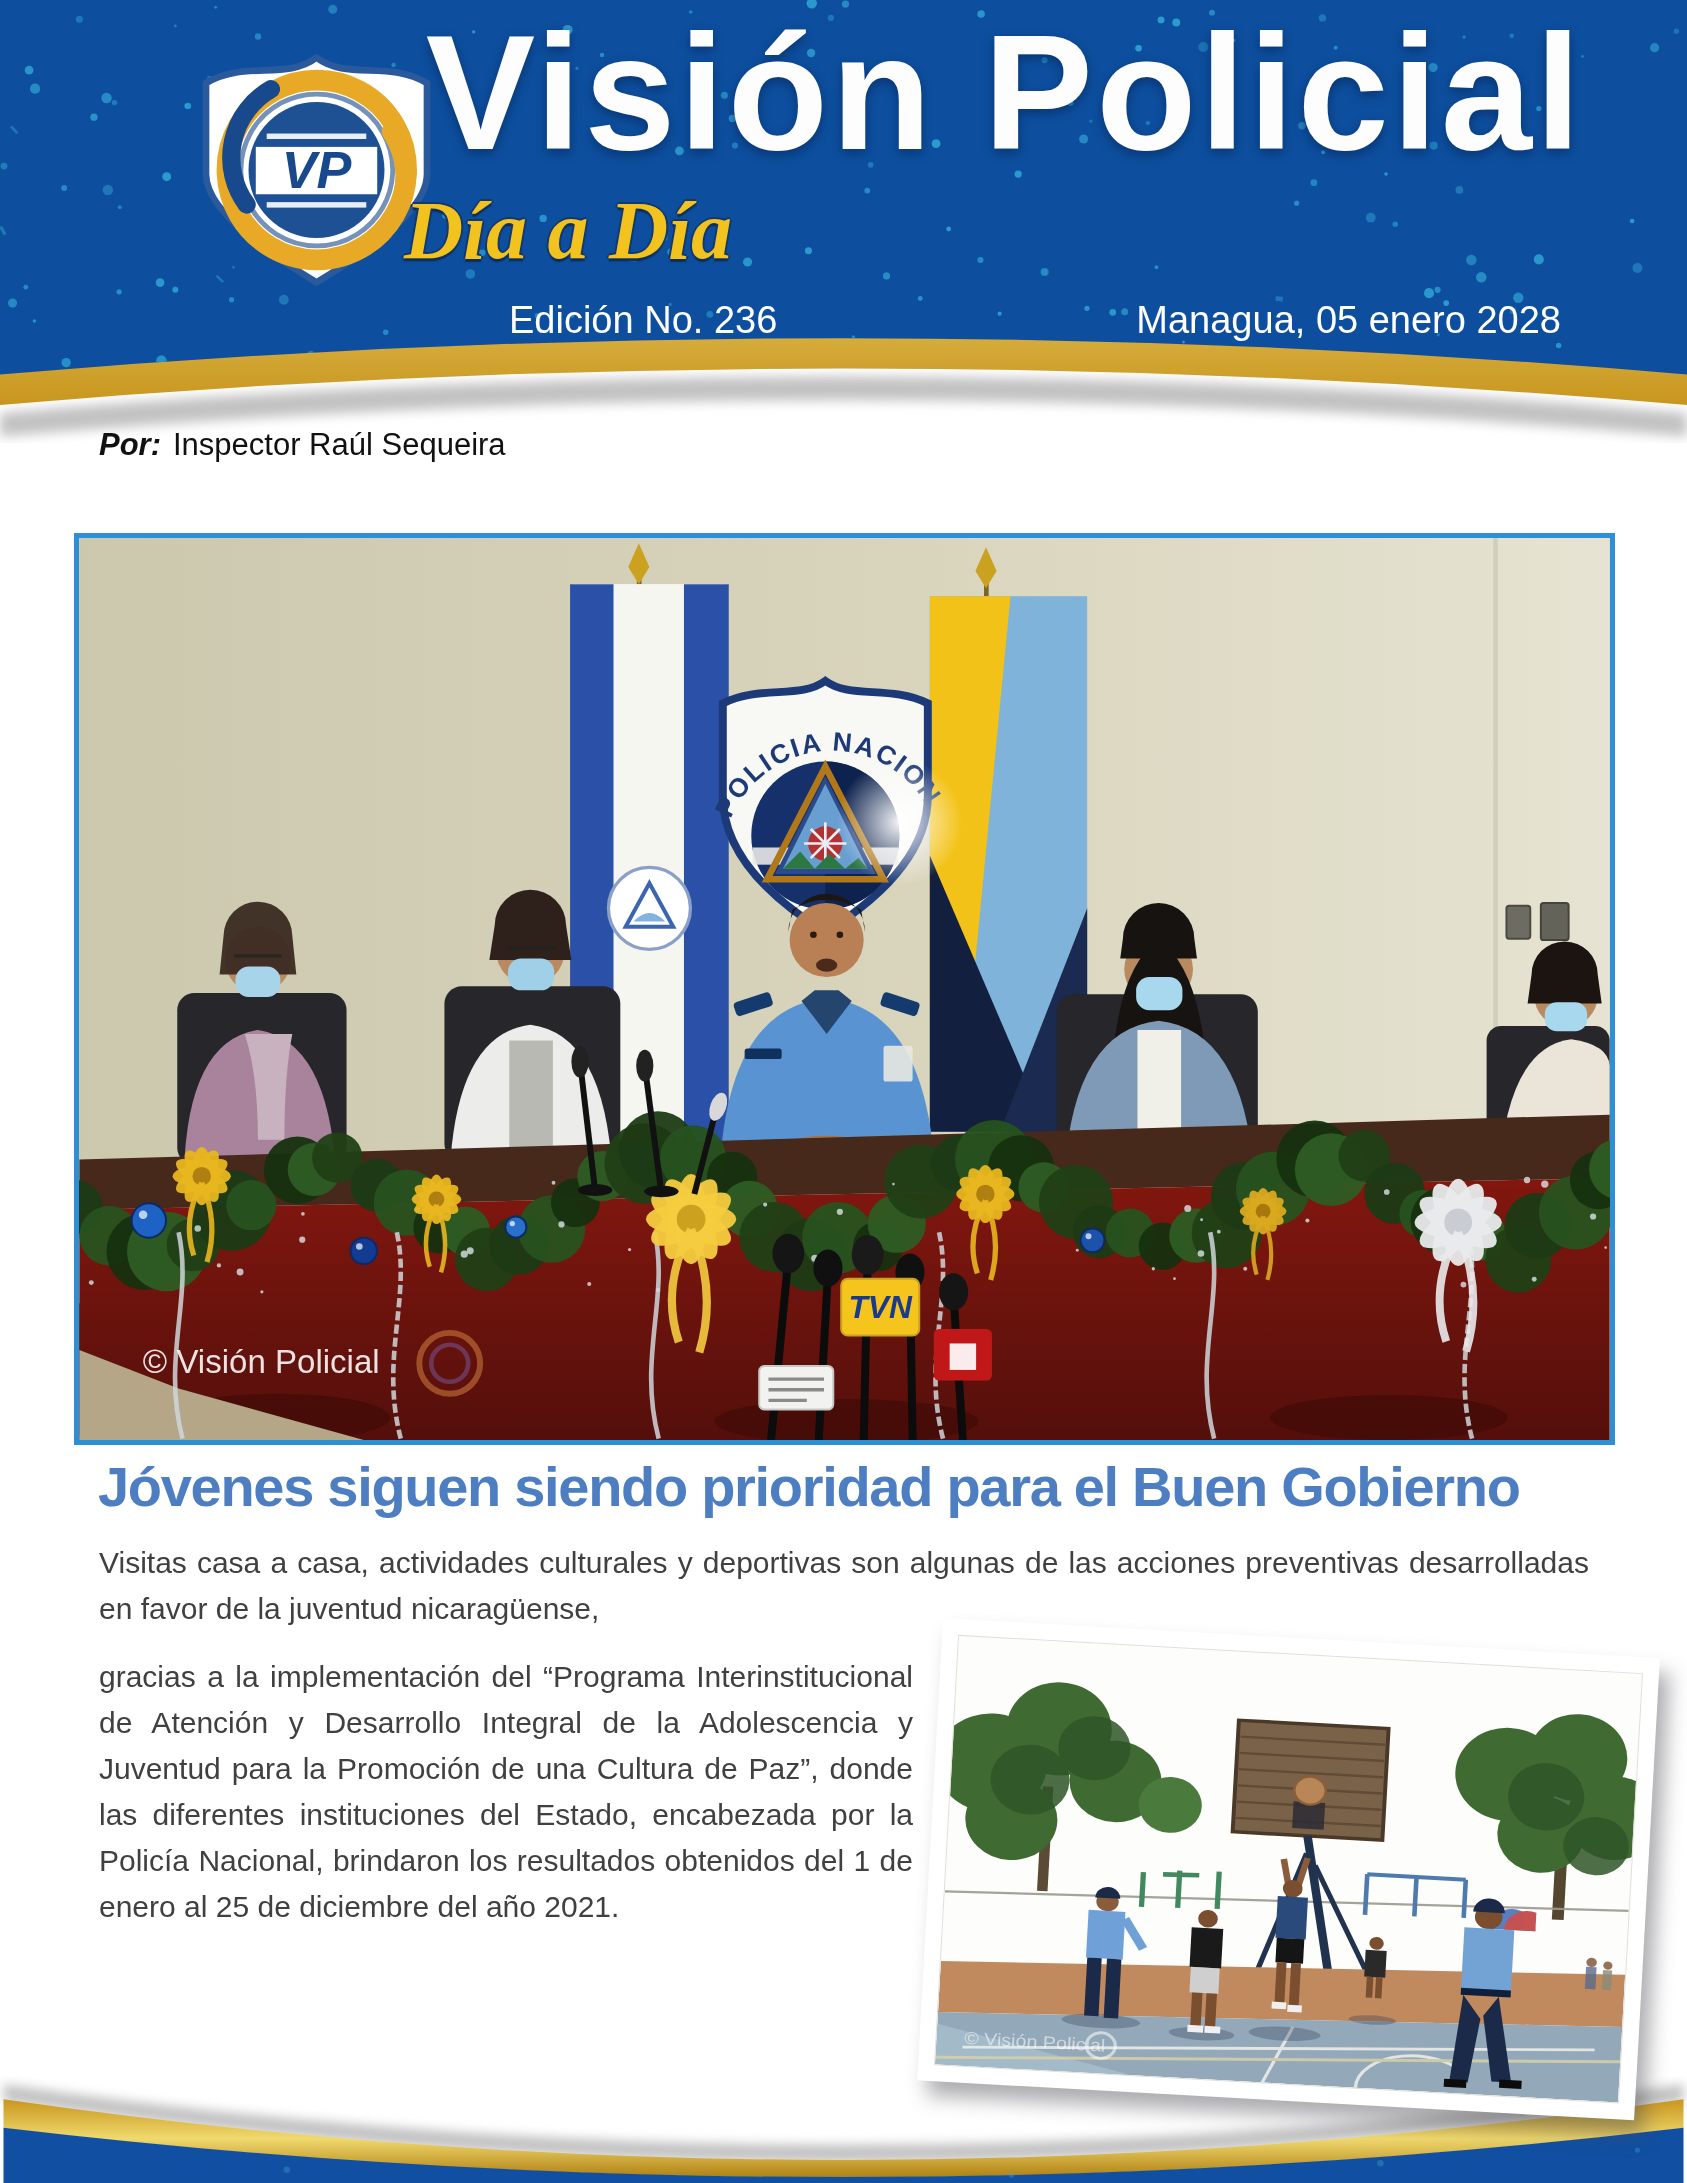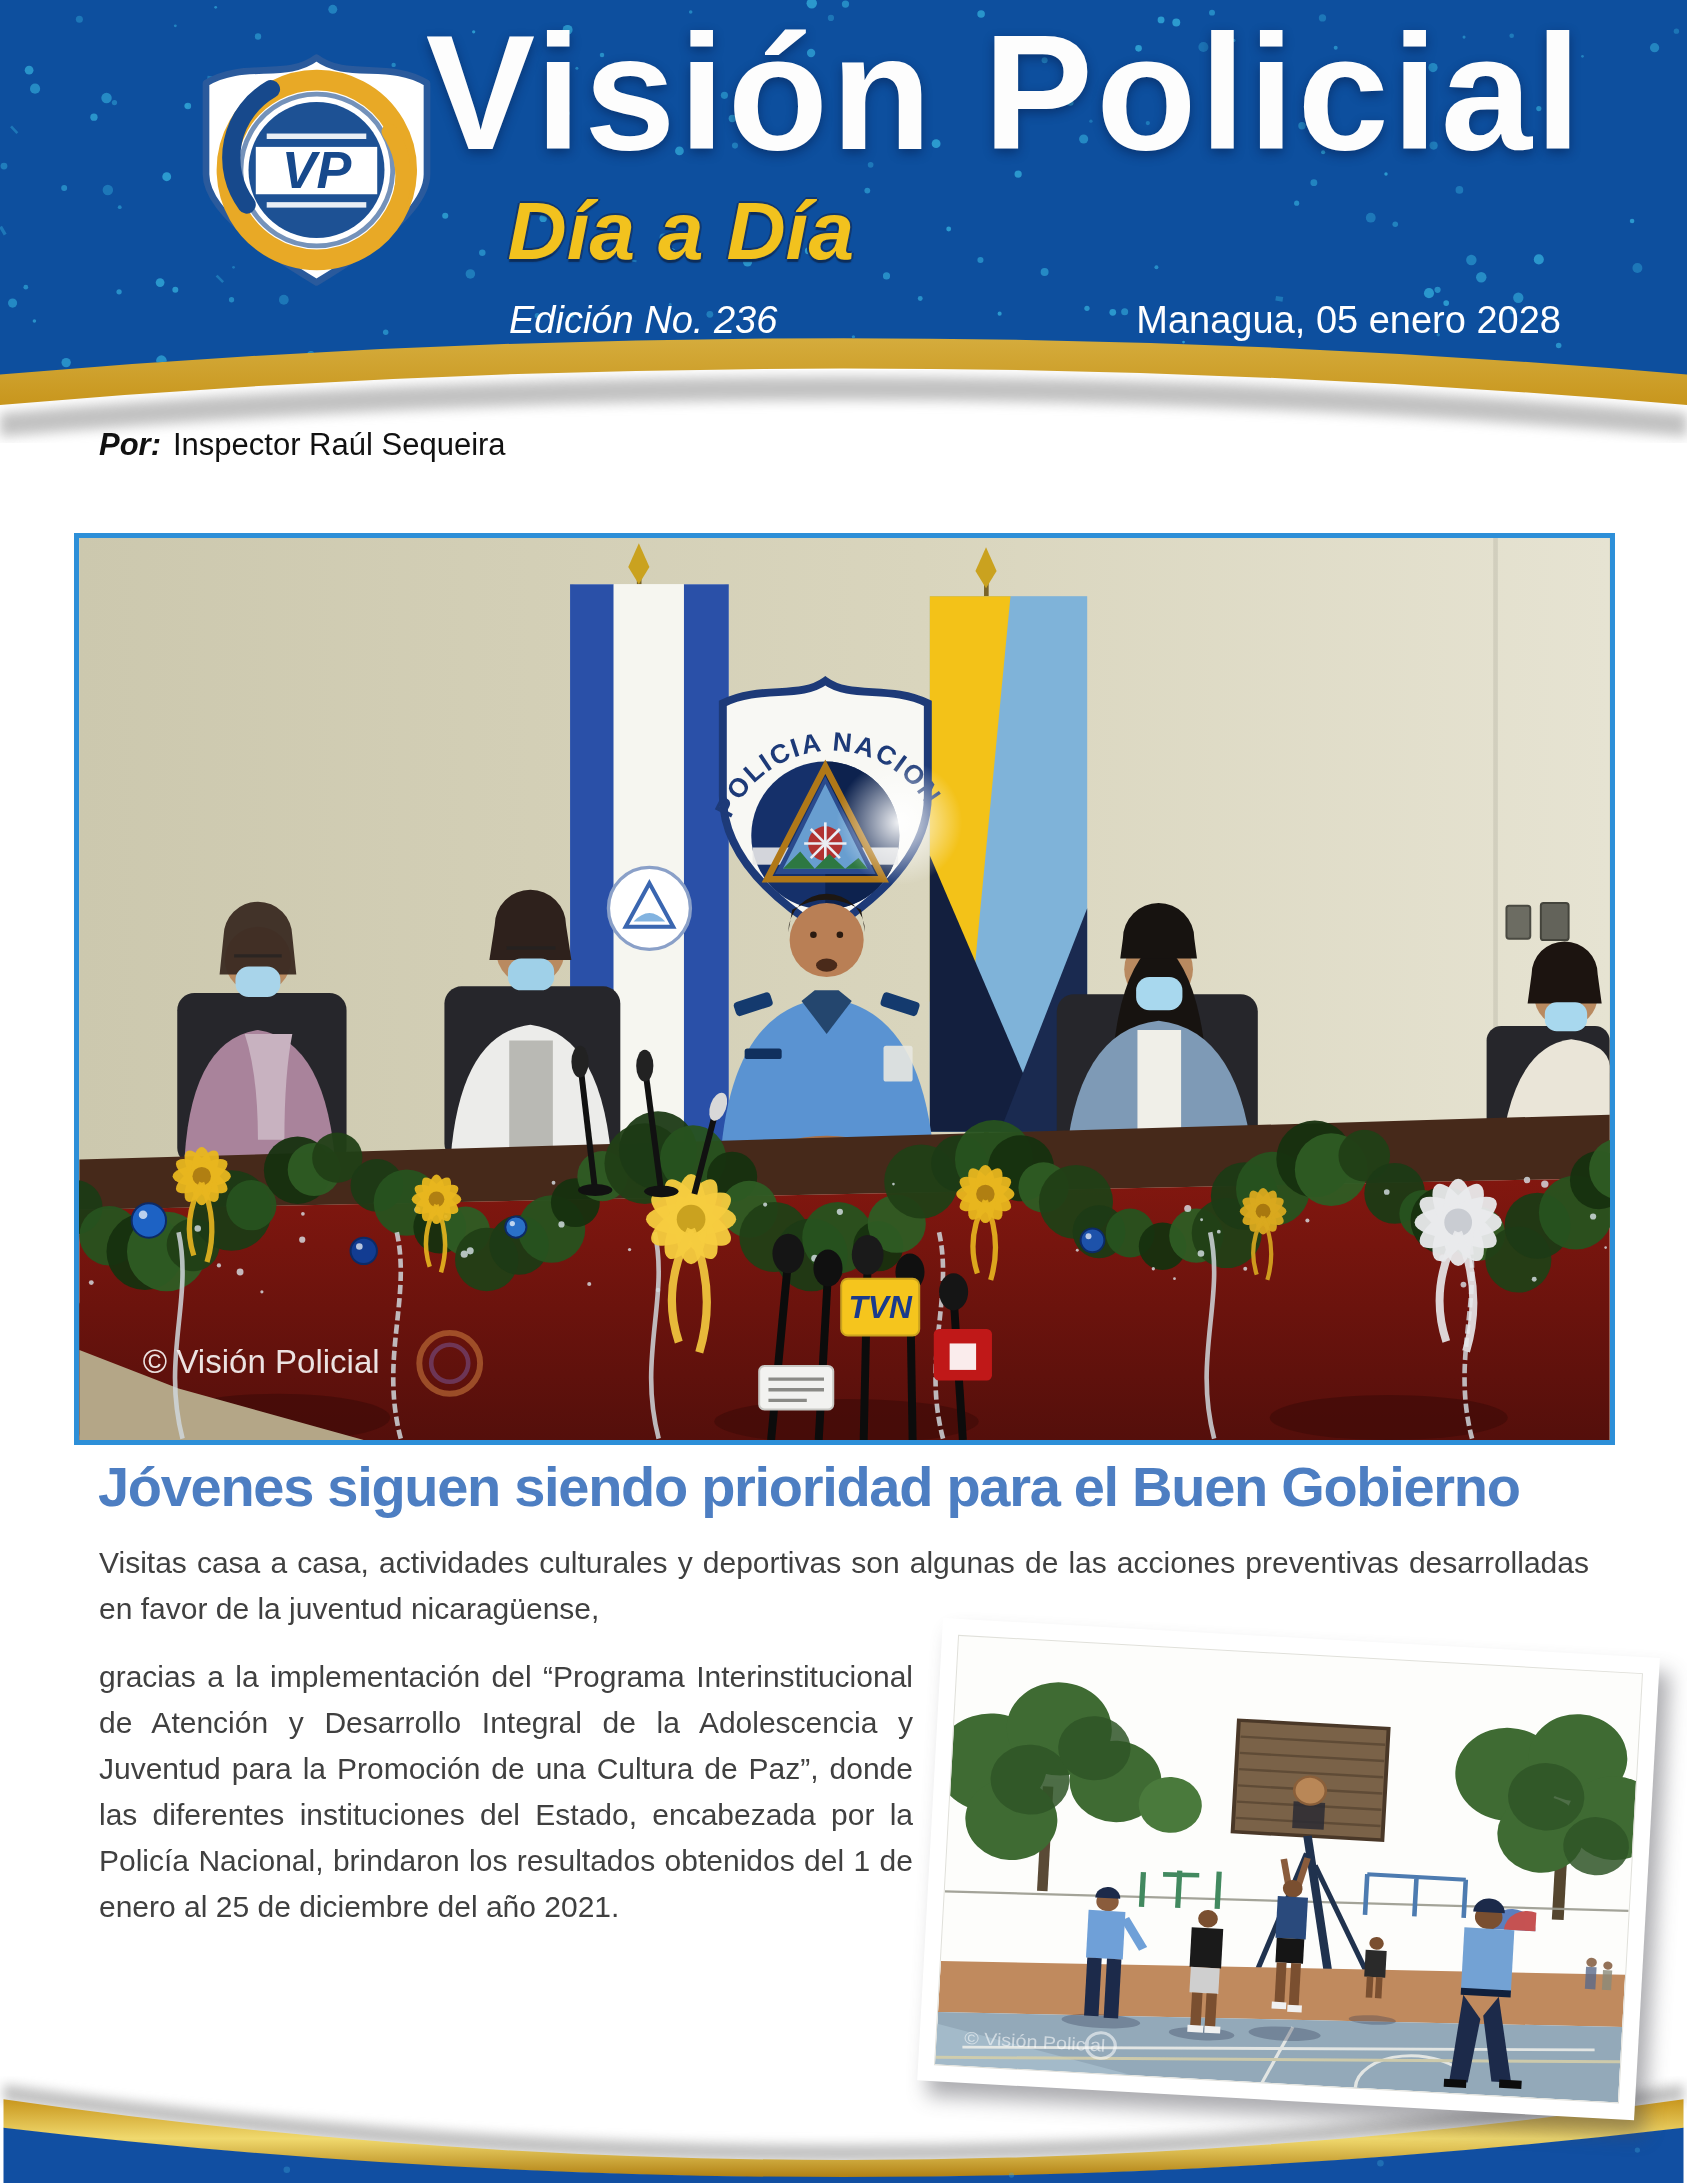--- a/index.html
+++ b/index.html
@@ -3,26 +3,26 @@
 <meta charset="utf-8">
 <style>
   html,body{margin:0;padding:0;background:#ffffff;}
   .page{position:relative;width:1687px;height:2183px;overflow:hidden;background:#ffffff;
         font-family:"Liberation Sans", sans-serif;}
   
   #hdr-svg{position:absolute;left:0;top:0;}
   .mast-title{position:absolute;left:423px;top:6.6px;width:1164px;text-align:center;
     font-family:Liberation Sans, sans-serif;font-weight:bold;font-size:164px;line-height:1.05;
     letter-spacing:3.3px;color:#fdfdfd;text-shadow:0 4px 10.6px rgba(5,20,60,.45);white-space:nowrap;}
-  .mast-sub{position:absolute;left:404px;top:184px;width:450px;text-align:right;
-    font-family:Liberation Sans, sans-serif;font-weight:bold;font-style:italic;font-size:82px;
+  .mast-sub{position:absolute;left:404px;top:184px;width:450px;text-align:left;
+    font-family:Liberation Serif, serif;font-weight:bold;font-style:italic;font-size:82px;
     color:var(--c-gold_text,#f2c21e);
     text-shadow:-2px 0 0 #12386e, 2px 0 0 #12386e, 0 -2px 0 #12386e, 0 2.6px 1.3px #0d2c58;
     white-space:nowrap;}
-  .mast-edition{position:absolute;left:509px;top:299px;font-size:38px;color:#ffffff;white-space:nowrap;font-style:italic;}
+  .mast-edition{position:absolute;left:509px;top:299px;font-size:38px;color:#ffffff;white-space:nowrap;}
   .mast-place{position:absolute;right:126px;top:299px;font-size:38px;color:#ffffff;white-space:nowrap;}
   .logo-box{position:absolute;left:189px;top:17px;width:255px;height:278px;}
   
   .byline{position:absolute;left:99px;top:427px;font-size:31px;color:#111;}
   .byline .por{font-weight:bold;font-style:italic;margin-right:12px;}
   
   .main-photo{position:absolute;left:74px;top:533px;width:1531px;height:902px;
     border:5.3px solid var(--c-photo_border,#2d8fd8);background:#d6d2ba;}
   
   .headline{position:absolute;left:98px;top:1456px;width:1495px;

